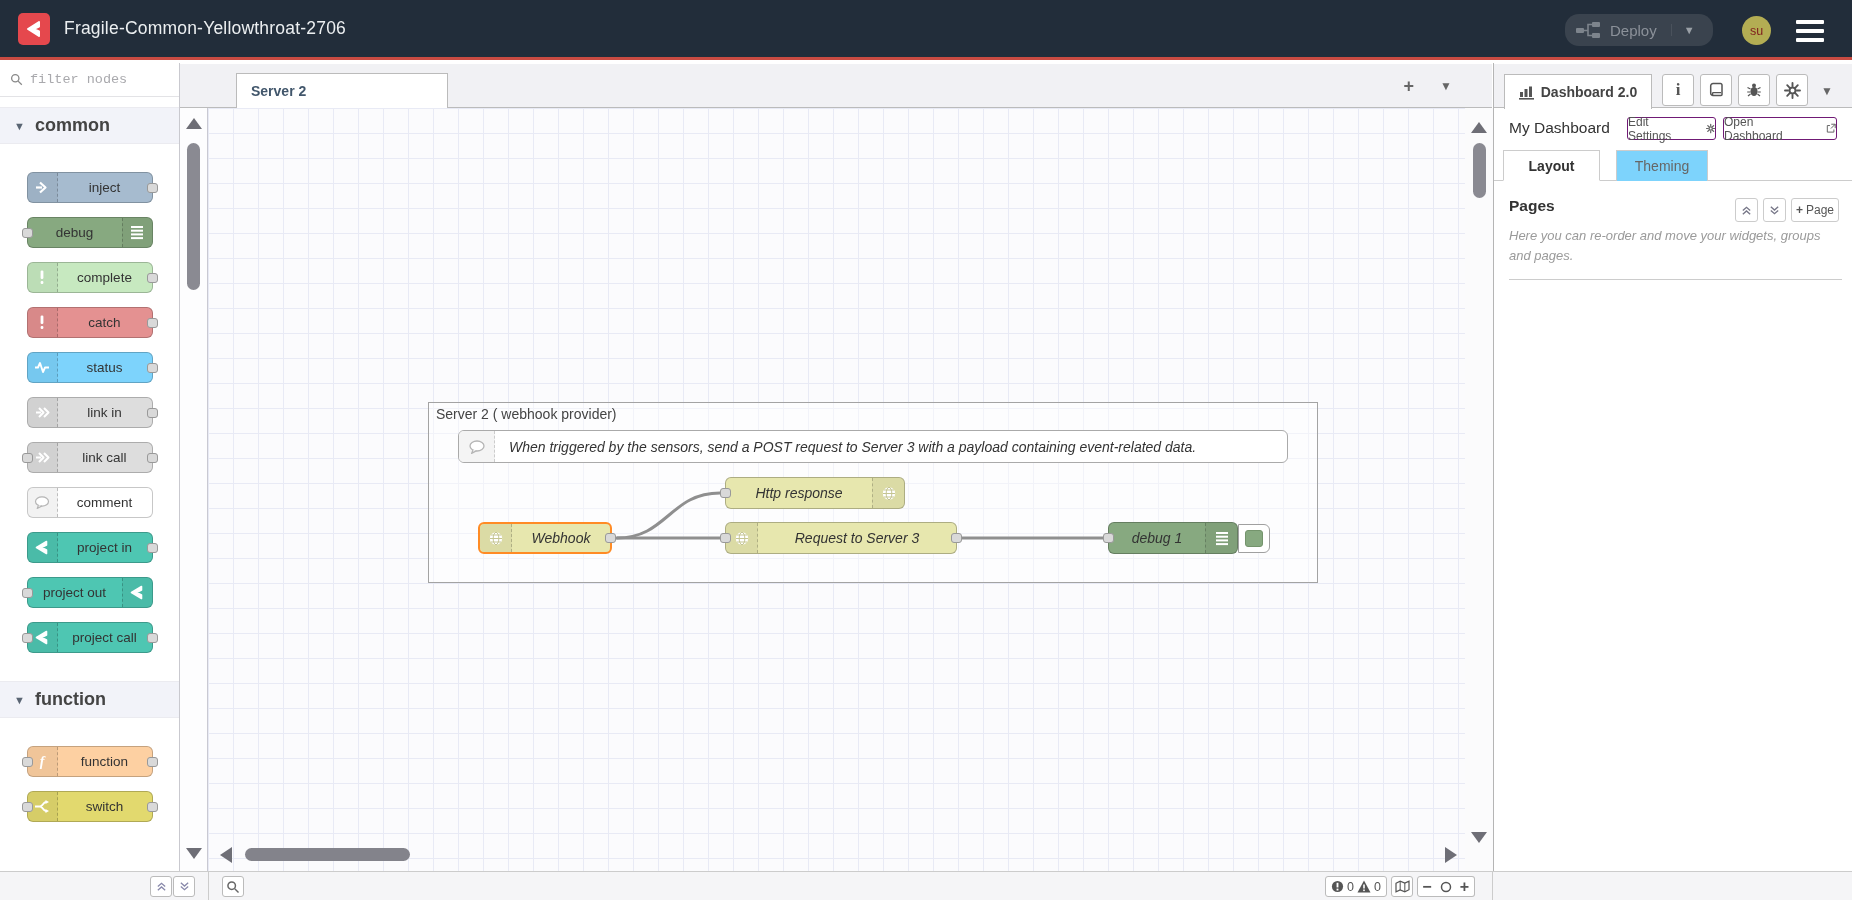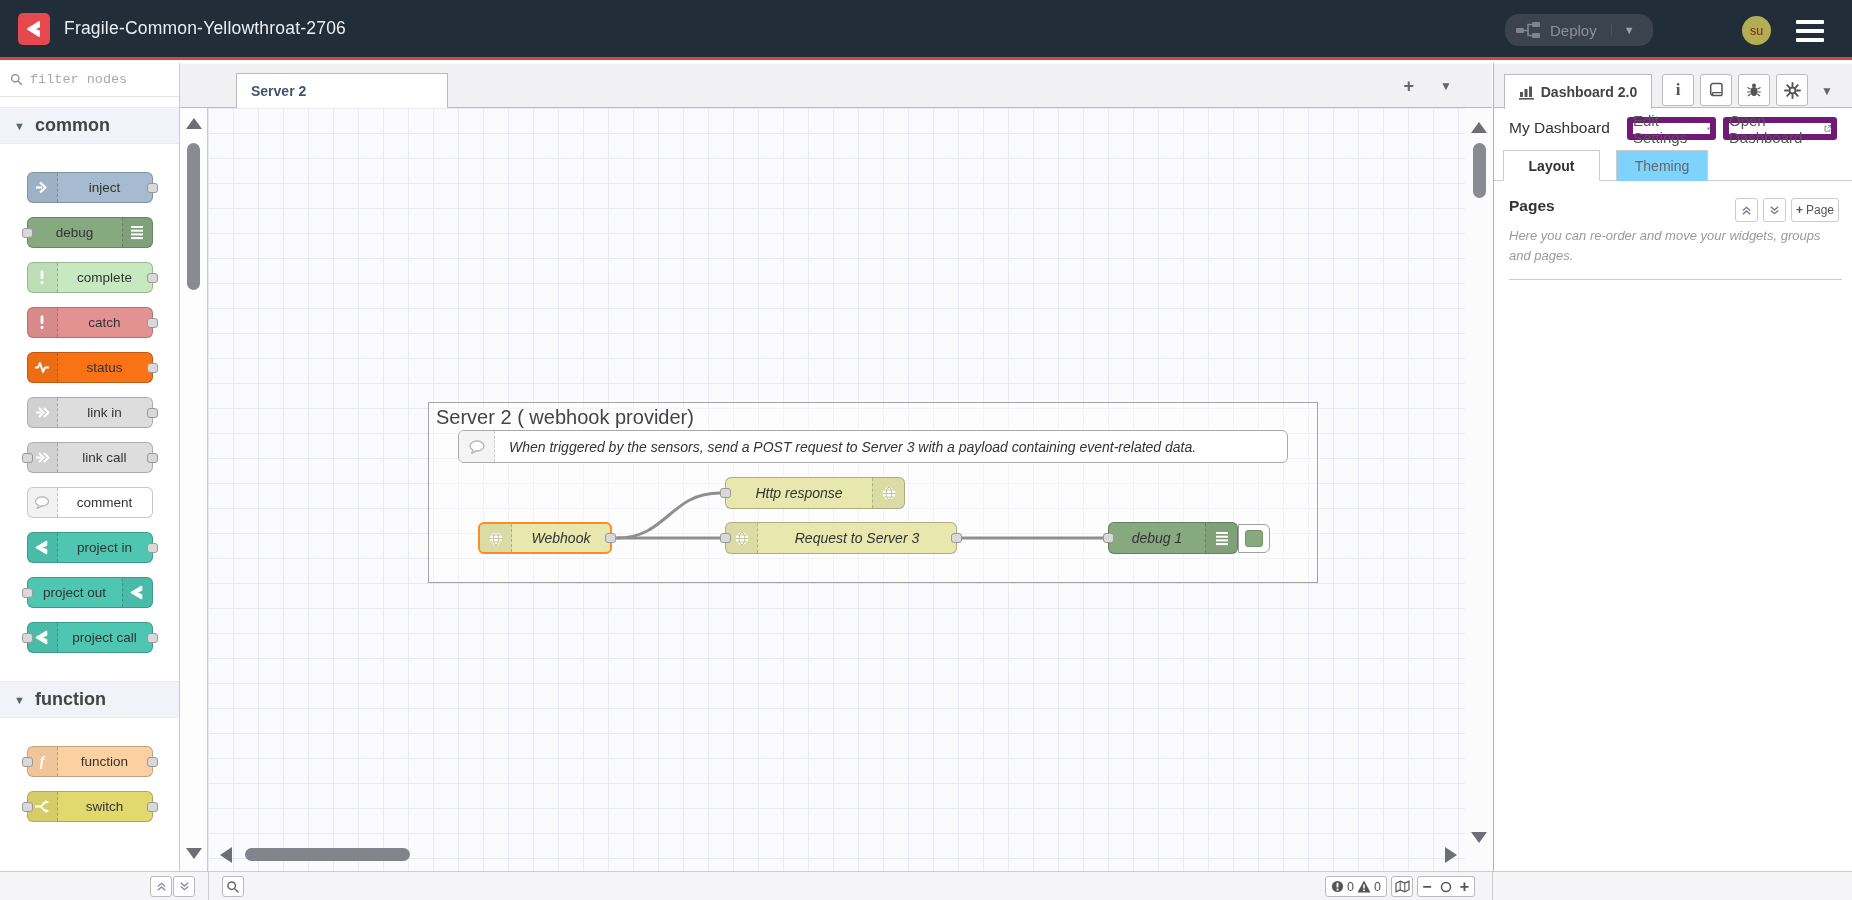--- a/index.html
+++ b/index.html
@@ -7,21 +7,21 @@
     font-family:"Liberation Sans", sans-serif; }
   .abs { position:absolute; }
   #app { position:relative; width:1852px; height:900px; }
 
   
   #header { position:absolute; left:0; top:0; width:1852px; height:60px;
     background:#222d3a; border-bottom:3px solid #c94b42; display:flex; align-items:center; }
   #logo { width:32px; height:32px; margin-left:18px; border-radius:5px; background:#e5484d;
     display:flex; align-items:center; justify-content:center; }
   #header-title { color:#eceff1; font-size:17.5px; margin-left:14px; letter-spacing:.2px; }
-  #deploy-btn { position:absolute; left:1505px; top:14px; width:148px; height:32px;
+  #deploy-btn { position:absolute; left:1565px; top:14px; width:148px; height:32px;
     background:#3a434e; border-radius:14px; display:flex; align-items:center; color:#8b9199; }
   #deploy-btn .dlabel { font-size:15px; margin-left:9px; }
   #deploy-caret { margin-left:14px; padding-left:12px; border-left:1px solid #4a525c; font-size:11px; color:#9aa0a7; }
   #avatar { position:absolute; left:1742px; top:16px; width:29px; height:29px; border-radius:50%;
     background:#b3ad53; color:#7f1d1d; font-size:12.5px; display:flex; align-items:center; justify-content:center; }
   #menu-btn { position:absolute; left:1796px; top:20px; width:28px; height:22px;
     display:flex; flex-direction:column; justify-content:space-between; cursor:pointer; }
   #menu-btn span { display:block; height:4px; background:#fff; border-radius:1px; }
 
   
@@ -65,21 +65,21 @@
   #tab-add { position:absolute; right:78px; top:12px; font-size:18px; color:#666; font-weight:bold; }
   #tab-caret { position:absolute; right:40px; top:15px; font-size:12px; color:#666; }
 
   
   #canvas { position:absolute; left:208px; top:108px; width:1257px; bottom:29px; background:#fbfbfd;
     background-image:linear-gradient(to right, #e8eaf5 1px, transparent 1px),
                      linear-gradient(to bottom, #e8eaf5 1px, transparent 1px);
     background-size:25px 25px; overflow:hidden; }
   #flow-group { position:absolute; left:220px; top:294px; width:890px; height:181px;
     background:rgba(255,255,255,0.45); border:1px solid #a3a3a3; }
-  #group-title { position:absolute; left:228px; top:298px; font-size:20px; color:#444; }
+  #group-title { position:absolute; left:228px; top:298px; font-size:14px; color:#444; }
   #comment-node { position:absolute; left:250px; top:322px; width:830px; height:33px; background:#fff;
     border:1px solid #aaa; border-radius:6px; display:flex; align-items:stretch; }
   #comment-node .nicon { width:36px; background:#f4f4f4; border-right:1px dashed #ccc;
     border-radius:5px 0 0 5px; display:flex; align-items:center; justify-content:center; }
   #comment-node .ctext { flex:1; display:flex; align-items:center; padding-left:14px;
     font-size:14px; font-style:italic; color:#333; }
   .fnode { position:absolute; height:32px; border:1px solid rgba(0,0,0,0.25); border-radius:6px;
     display:flex; align-items:stretch; font-size:14px; font-style:italic; color:#333; z-index:3; }
   .fnode.selected { border:2px solid #ff8b25; }
   .fnode .nicon { width:32px; display:flex; align-items:center; justify-content:center; background:rgba(0,0,0,0.05); }
@@ -107,22 +107,22 @@
     border-left:1px solid #b5b5b5; }
   #rp-tabrow { position:absolute; left:0; top:1px; width:100%; height:44px; background:#f1f1f4; border-bottom:1px solid #bbb; }
   #rp-tab { position:absolute; left:10px; top:10px; width:148px; height:35px; background:#fff;
     border:1px solid #bbb; border-bottom:none; display:flex; align-items:center; justify-content:center; gap:6px; }
   #rp-tab span { font-size:14px; font-weight:bold; color:#444; }
   .rp-iconbtn { position:absolute; top:10px; width:32px; height:32px; background:#fff; border:1px solid #bbb;
     border-radius:3px; display:flex; align-items:center; justify-content:center; color:#555; }
   #rp-caret { position:absolute; left:327px; top:20px; color:#666; font-size:12px; }
   #rp-titlerow { position:absolute; left:0; top:45px; width:100%; height:42px; }
   #rp-title { position:absolute; left:15px; top:11px; font-size:15.5px; color:#333; }
-  .rp-btn { position:absolute; height:23px; background:#fff; border:6px solid #701a75; border-radius:3px;
-    font-size:15px; color:#555; display:flex; align-items:center; justify-content:center; gap:20px; }
+  .rp-btn { position:absolute; height:23px; background:#fff; border:1px solid #701a75; border-radius:3px;
+    font-size:12px; color:#555; display:flex; align-items:center; justify-content:center; gap:20px; }
   #rp-subtabs { position:absolute; left:0; top:87px; width:100%; height:31px; border-bottom:1px solid #ccc; }
   .rp-subtab { position:absolute; top:0; height:31px; display:flex; align-items:center; justify-content:center; font-size:14px; }
   #rp-subtab-layout { left:9px; width:97px; background:#fff; border:1px solid #ccc; border-bottom:1px solid #fff;
     font-weight:bold; color:#333; }
   #rp-subtab-theming { left:116px; width:92px; background:#7dd3fc; border:1px solid #ccc; border-bottom:none; color:#666;margin-left:6px; }
   #pages-title { position:absolute; left:15px; top:134px; font-size:15.5px; font-weight:bold; color:#333; }
   .pg-btn { position:absolute; top:135px; height:24px; background:#fff; border:1px solid #ccc; border-radius:3px;
     display:flex; align-items:center; justify-content:center; color:#667; }
   #pg-up { left:241px; width:23px; } #pg-down { left:269px; width:23px; }
   #pg-add { left:297px; width:48px; font-size:12px; color:#555; gap:3px; }
@@ -231,21 +231,21 @@
                 <svg width="16" height="15" viewBox="0 0 16 15">
                   <rect x="6.6" y="0.5" width="2.8" height="8.5" rx="1.2" fill="#fff"></rect>
                   <rect x="6.6" y="11" width="2.8" height="3" rx="1.2" fill="#fff"></rect>
                 </svg>
               </div>
               <div class="nlabel">catch</div>
               <div class="port pr"></div>
             </div>
           </div>
           <div class="pnode-row">
-            <div class="pnode" style="background: #f97316;">
+            <div class="pnode" style="background: #7dd3fc;">
               <div class="nicon ileft">
                 <svg width="16" height="15" viewBox="0 0 16 15">
                   <polyline points="1,7.5 4,7.5 6,3 9,12 11,7.5 15,7.5" fill="none" stroke="#fff" stroke-width="1.9" stroke-linejoin="round"></polyline>
                 </svg>
               </div>
               <div class="nlabel">status</div>
               <div class="port pr"></div>
             </div>
           </div>
           <div class="pnode-row">

